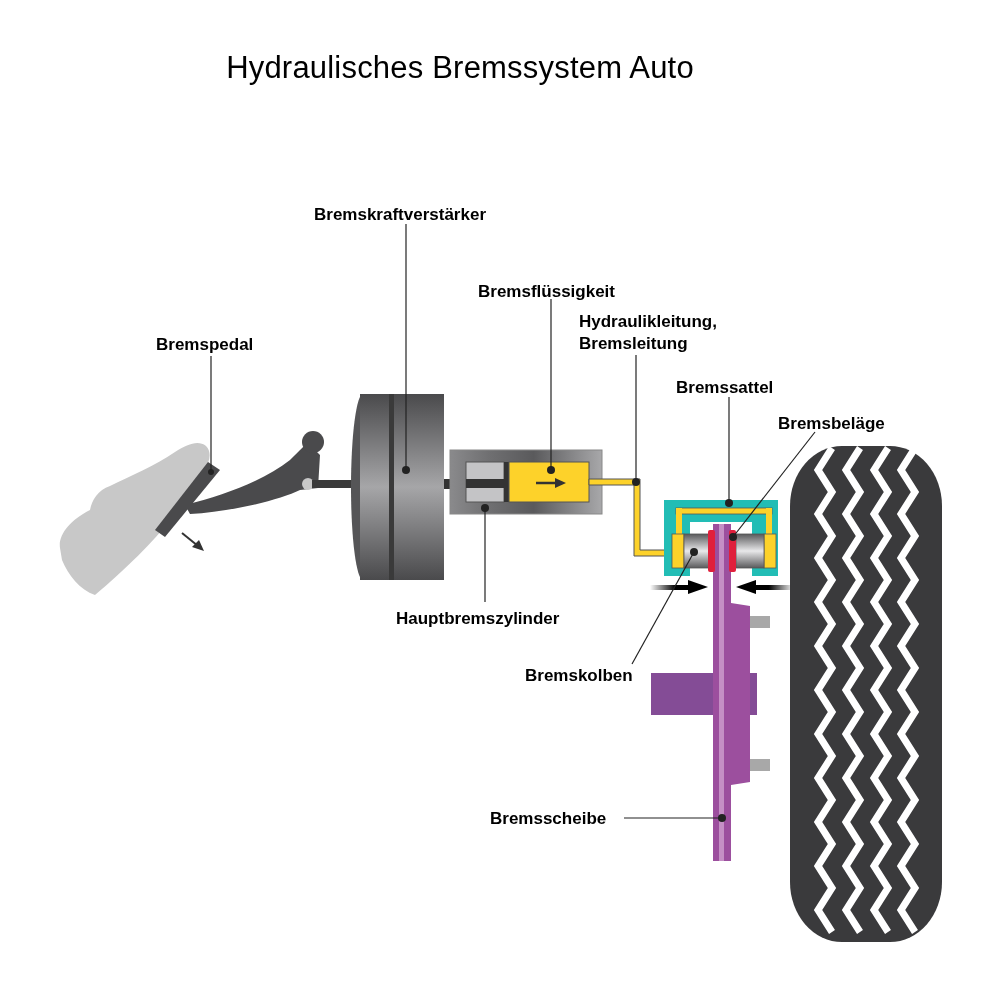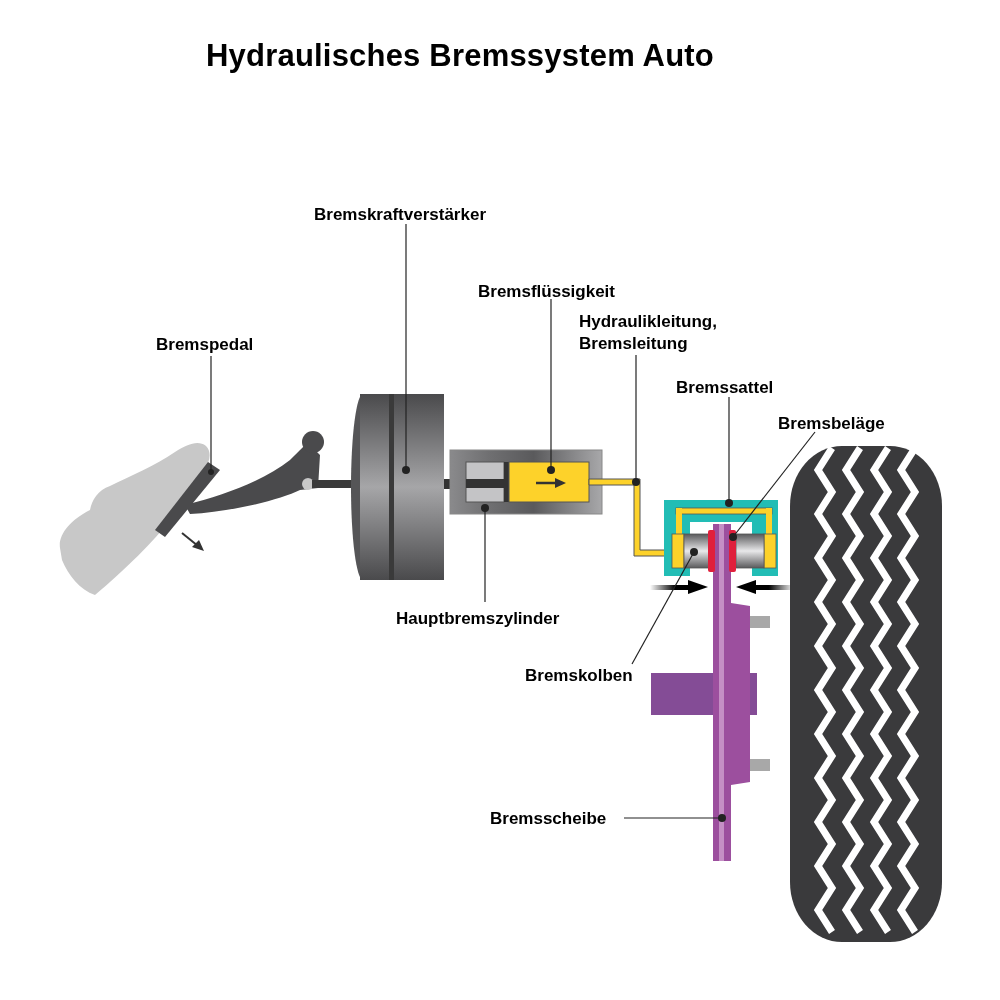--- a/index.html
+++ b/index.html
@@ -1,17 +1,17 @@
 <!DOCTYPE html>
 <html><head>
 <meta charset="utf-8">
 <style>
   html, body { margin:0; padding:0; background:#ffffff; }
   body { width:1000px; height:1000px; position:relative; overflow:hidden; font-family:"Liberation Sans", sans-serif; }
-  .title { position:absolute; left:0; top:38px; width:920px; text-align:center; font-weight:bold; font-size:31px; color:#000; letter-spacing:0.2px; }
+  .title { position:absolute; left:0; top:50px; width:920px; text-align:center; font-weight:normal; font-size:31px; color:#000; letter-spacing:0.2px; }
   svg { position:absolute; left:0; top:0; }
   .lbl { font-family:"Liberation Sans", sans-serif; font-weight:bold; font-size:17px; fill:#000; }
 </style>
 </head>
 <body>
 
 <div class="title">Hydraulisches Bremssystem Auto</div>
 
 <svg width="1000" height="1000" viewBox="0 0 1000 1000">
   <defs>

